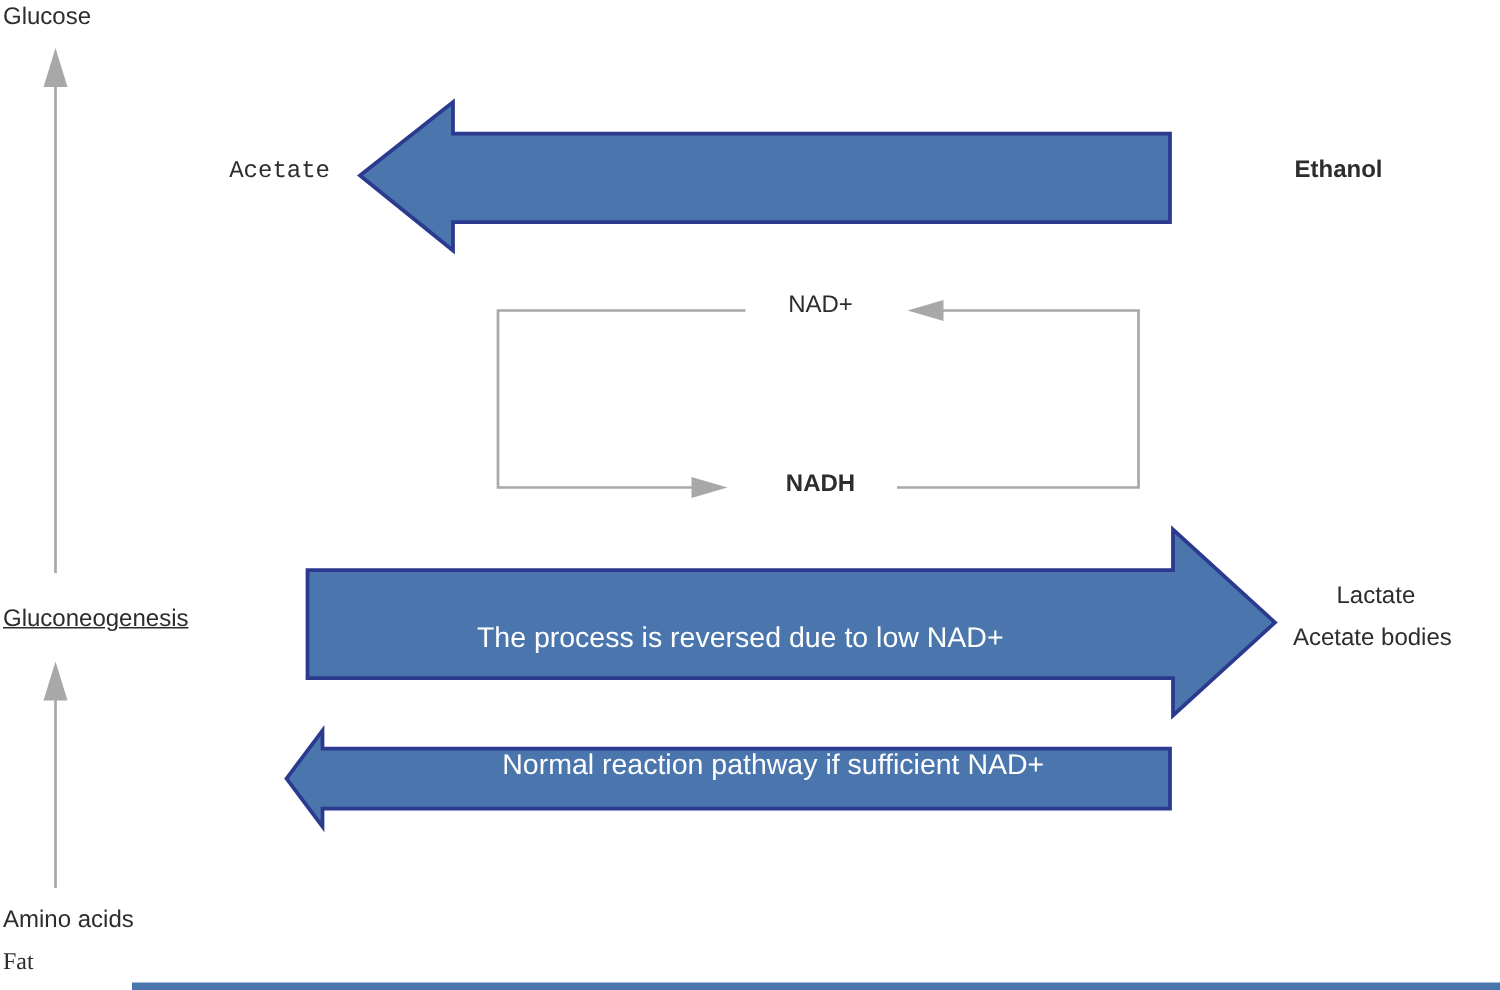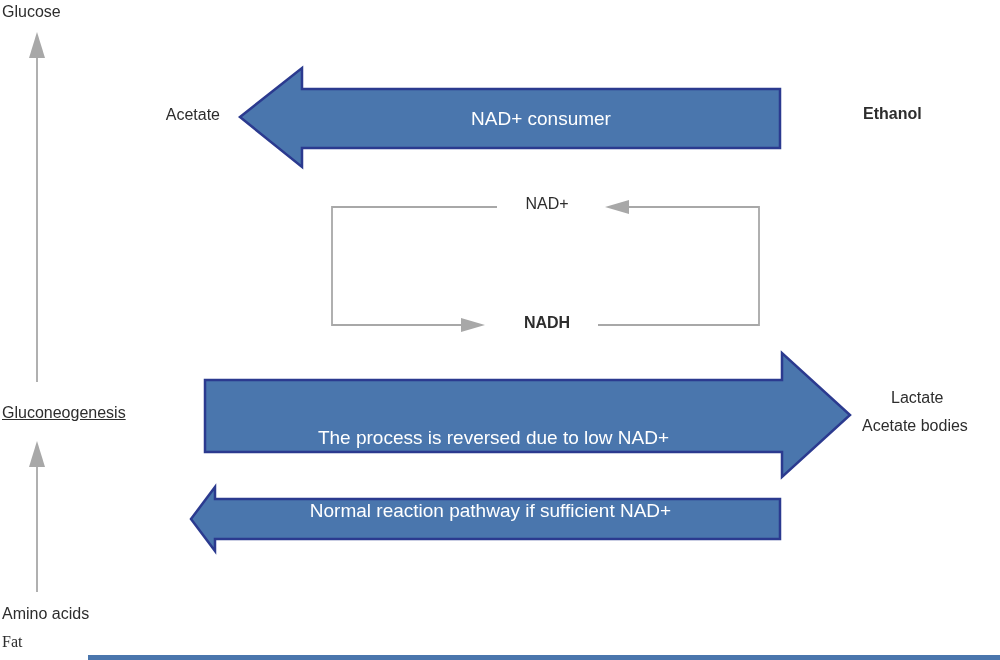--- a/index.html
+++ b/index.html
@@ -66,37 +66,36 @@
 
     <polygon class="blue-arrow" points="205,380 782,380 782,353 850,415 782,477 782,452 205,452"></polygon>
 
     <polygon class="blue-arrow" points="191,519 215,487 215,499 780,499 780,539 215,539 215,551"></polygon>
 
     <rect class="bottom-rule" x="88" y="655" width="912" height="5"></rect>
   </svg>
 
   <div class="node-label" style="left:2px; top:3px;">Glucose</div>
 
-  <div class="node-label right" style="left:128px; top:106px; width:92px;">Acetate</div>
+  <div class="node-label right" style="left:128px; top:106px; width:92px;font-family:Liberation Mono, monospace;">Acetate</div>
 
   <div class="node-label bold" style="left:863px; top:105px;">Ethanol</div>
 
   <div class="node-label center" style="left:497px; top:195px; width:100px;">NAD+</div>
 
   <div class="node-label center bold" style="left:497px; top:314px; width:100px;">NADH</div>
 
   <div class="node-label" style="left:2px; top:404px;text-decoration:underline;">Gluconeogenesis</div>
 
   <div class="node-label" style="left:862px; top:389px;margin-left:29px;">Lactate</div>
 
   <div class="node-label" style="left:862px; top:417px;">Acetate bodies</div>
 
   <div class="node-label" style="left:2px; top:605px;">Amino acids</div>
 
   <div class="node-label" style="left:2px; top:633px;font-family:Liberation Serif, serif;">Fat</div>
 
-  <div class="arrow-label" style="left:302px; top:89px; width:478px; height:59px;">NAD+ consumer</div>
 
-  <div class="arrow-label" style="left:205px; top:380px; width:577px; height:92px;margin-top:12px;">The process is reversed due to low NAD+</div>
+  <div class="arrow-label" style="left:205px; top:380px; width:577px; height:92px;">The process is reversed due to low NAD+</div>
 
-  <div class="arrow-label" style="left:208px; top:499px; width:565px; height:23px;">Normal reaction pathway if sufficient NAD+</div>
+  <div class="arrow-label" style="left:233px; top:499px; width:565px; height:23px;">Normal reaction pathway if sufficient NAD+</div>
 
 </div>
 
 </body></html>

